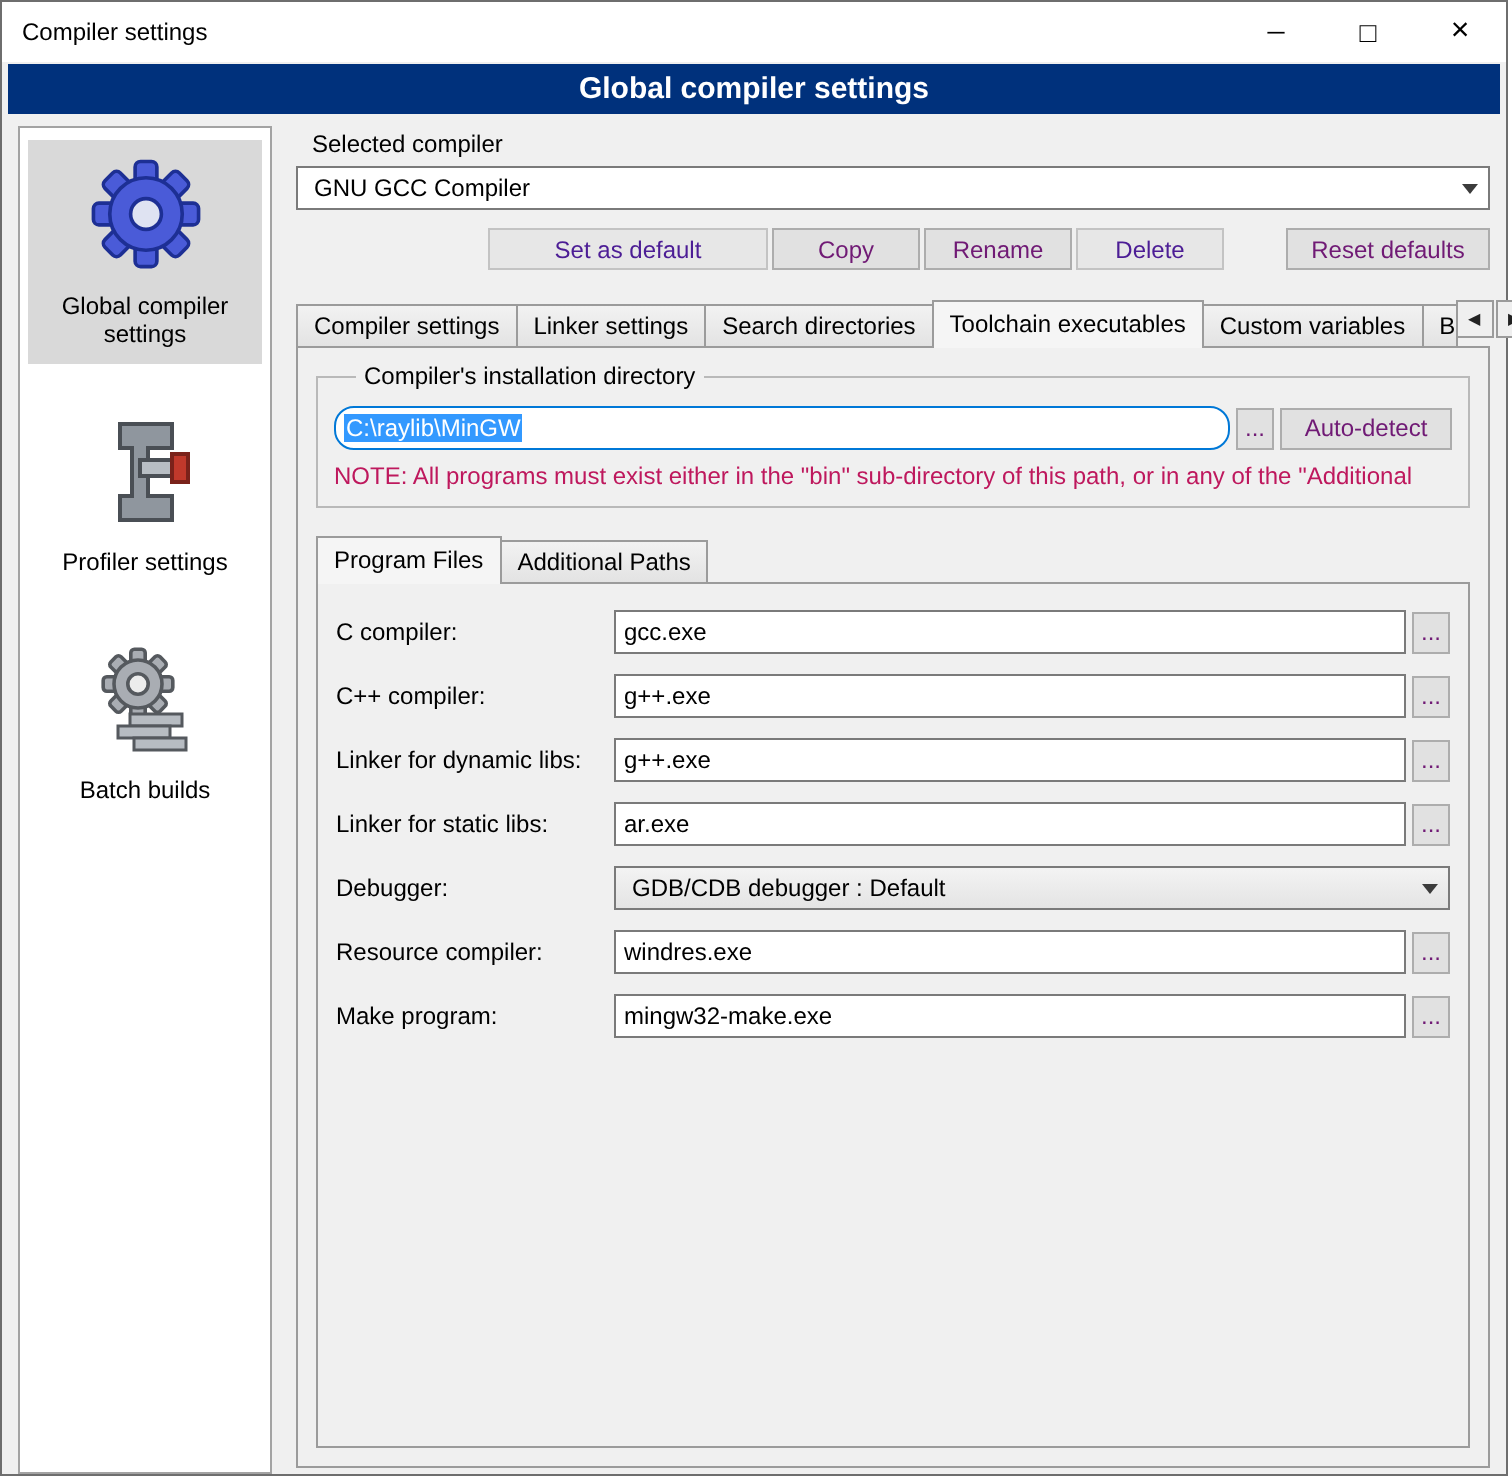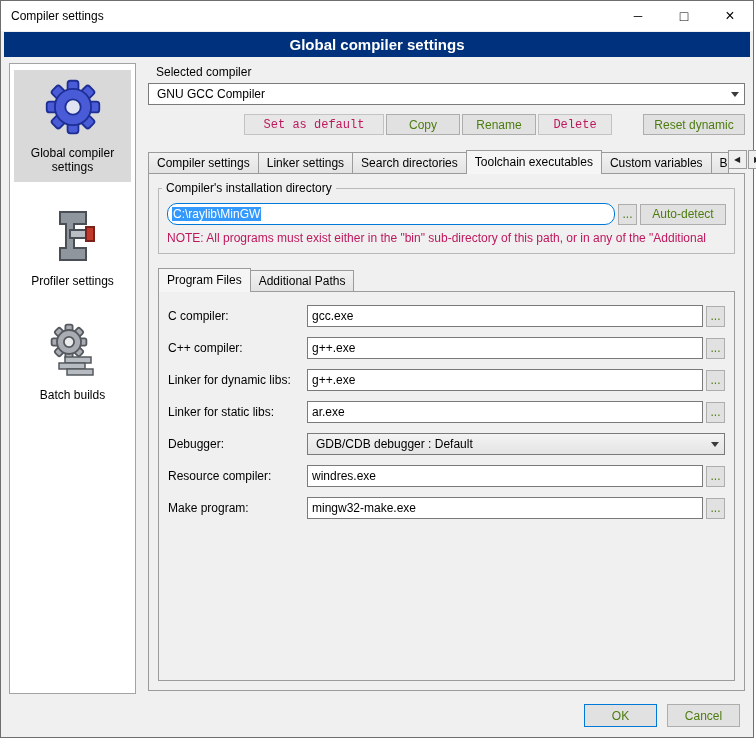--- a/index.html
+++ b/index.html
@@ -46,25 +46,25 @@
   .combo{
     height:22px;box-sizing:border-box;background:#fff;border:1px solid #7a7a7a;
     display:flex;align-items:center;cursor:default;
   }
   .combo .combo-text{flex:1;padding:0 8px;white-space:nowrap;overflow:hidden;}
   .combo .arrow-box{width:18px;display:flex;align-items:center;justify-content:center;align-self:stretch;}
   .tri{width:0;height:0;border-left:4px solid transparent;border-right:4px solid transparent;border-top:5px solid #3c3c3c;}
   .combo.gray{background:linear-gradient(#f3f3f3,#e4e4e4);}
   
   .btn{
-    font-family:inherit;font-size:12px;color:#4d7c0f;
+    font-family:inherit;font-size:12px;color:#701a75;
     background:#e1e1e1;border:1px solid #adadad;height:21px;box-sizing:border-box;
     padding:0 10px;cursor:default;
   }
-  .btn.disabled{color:#be185d;border-color:#c3c3c3;background:#e7e7e7;font-family:Liberation Mono, monospace;}
+  .btn.disabled{color:#4c1d95;border-color:#c3c3c3;background:#e7e7e7;}
   .btn.ok{border-color:#0078d7;}
   .btn-row{display:flex;margin-top:9px;align-items:center;}
   .btn-row .btn{margin-left:2px;}
   .btn-row .first{margin-left:96px;width:140px;}
   .btn-row .reset{margin-left:auto;width:102px;}
   .btn-row .mid{width:74px;}
   
   .tabbar{display:flex;align-items:flex-end;margin-top:15px;position:relative;z-index:2;}
   .tab{
     height:21px;line-height:21px;box-sizing:border-box;padding:0 8px;
@@ -79,21 +79,21 @@
   .tab-scroll{
     width:17px;height:17px;border:1px solid #9b9b9b;background:#efefef;
     display:flex;align-items:center;justify-content:center;font-size:8px;color:#222;cursor:default;
   }
   .tabpage{
     flex:1;border:1px solid #9b9b9b;background:#f0f0f0;
     padding:10px 9px 9px;display:flex;flex-direction:column;min-height:0;margin-bottom:3px;
   }
   
   .groupbox{position:relative;border:1px solid #b9b9b9;padding:14px 8px 6px;margin-top:4px;}
-  .groupbox .gtitle{position:absolute;top:-8px;left:3px;background:#f0f0f0;padding:0 4px;}
+  .groupbox .gtitle{position:absolute;top:-8px;left:19px;background:#f0f0f0;padding:0 4px;}
   .dir-row{display:flex;align-items:center;gap:3px;}
   .textbox{
     height:22px;box-sizing:border-box;background:#fff;border:1px solid #7a7a7a;
     padding:2px 4px;line-height:16px;white-space:nowrap;overflow:hidden;cursor:text;
   }
   .textbox.focused{border-color:#0078d7;}
   .dir-row .textbox{flex:1;border-radius:10px;}
   .sel-text{background:#3399ff;color:#fff;padding:0 1px;}
   .browse{width:19px;padding:0;flex-shrink:0;}
   .autodetect{width:86px;padding:0;flex-shrink:0;}
@@ -198,21 +198,21 @@
         <span class="arrow-box">
             <span class="tri"></span>
           </span>
       </div>
 
       <div class="btn-row">
         <button class="btn disabled first">Set as default</button>
         <button class="btn mid">Copy</button>
         <button class="btn mid">Rename</button>
         <button class="btn disabled mid">Delete</button>
-        <button class="btn reset">Reset dynamic</button>
+        <button class="btn reset">Reset defaults</button>
       </div>
 
       <div class="tabbar">
         <span class="tab">Compiler settings</span>
         <span class="tab">Linker settings</span>
         <span class="tab">Search directories</span>
         <span class="tab active">Toolchain executables</span>
         <span class="tab">Custom variables</span>
         <span class="tab truncated">Buil</span>
         <span class="tab-scrollers">
@@ -291,18 +291,14 @@
             <div class="textbox">mingw32-make.exe</div>
             <button class="btn browse">...</button>
           </div>
 
         </div>
       </div>
 
     </div>
   </div>
 
-  <div class="footer">
-    <button class="btn ok">OK</button>
-    <button class="btn">Cancel</button>
-  </div>
 
 </div>
 
 </body></html>

